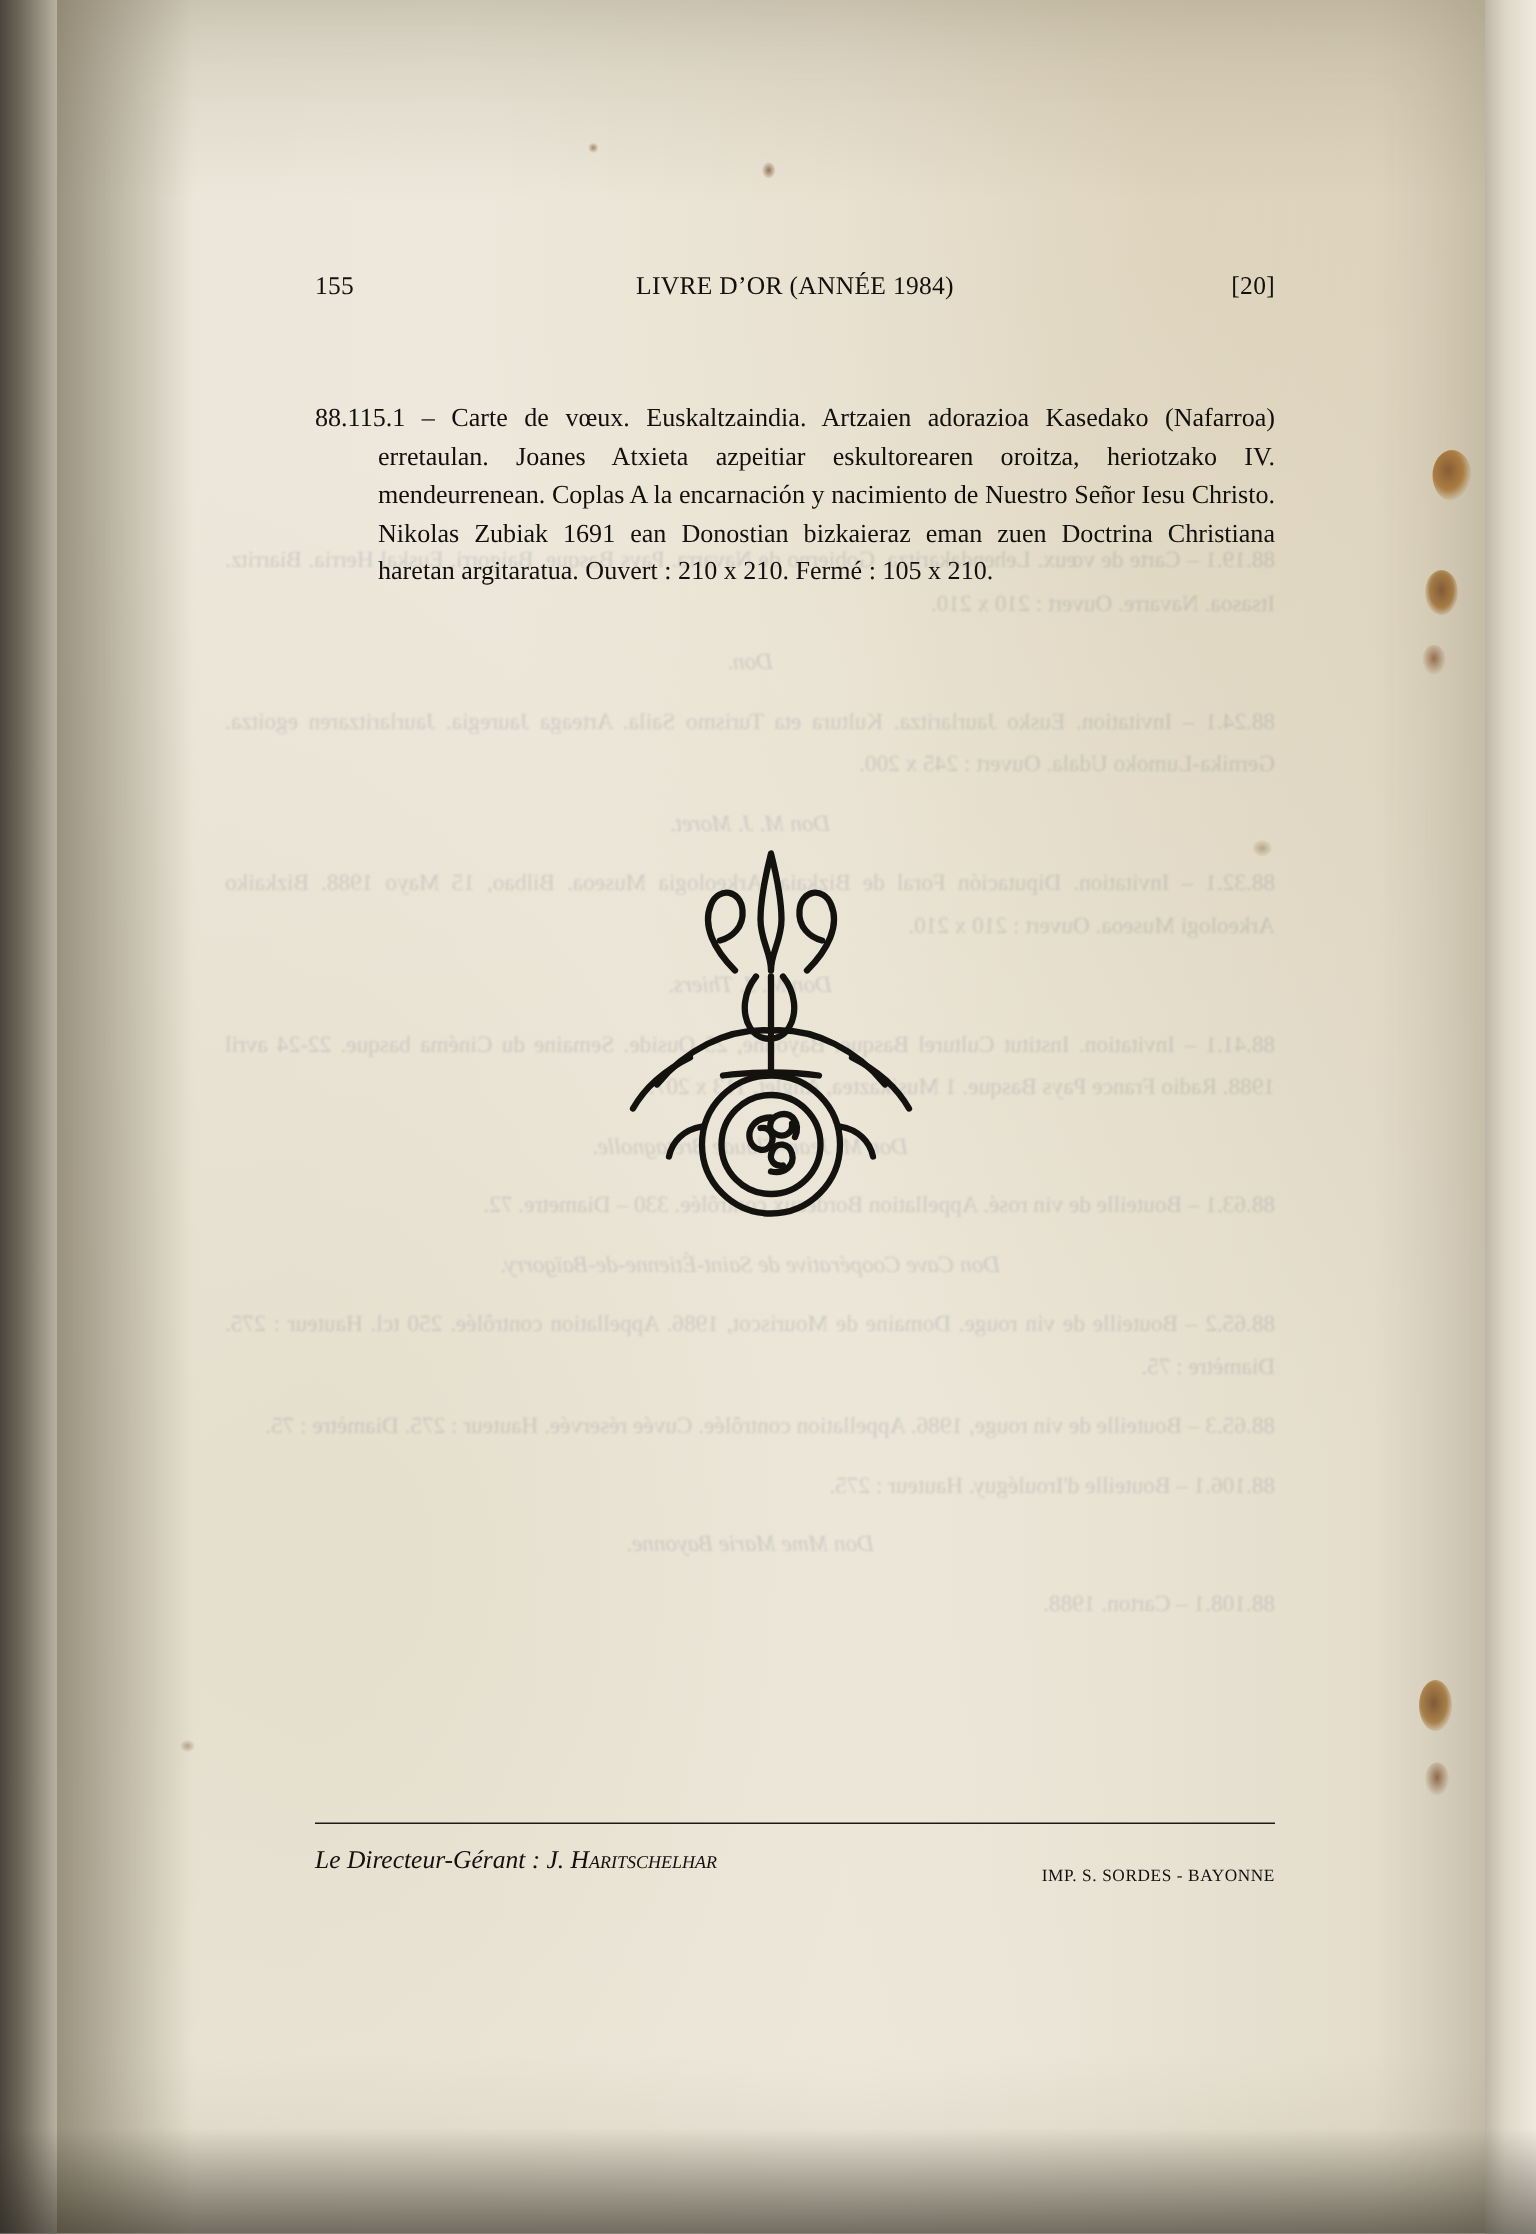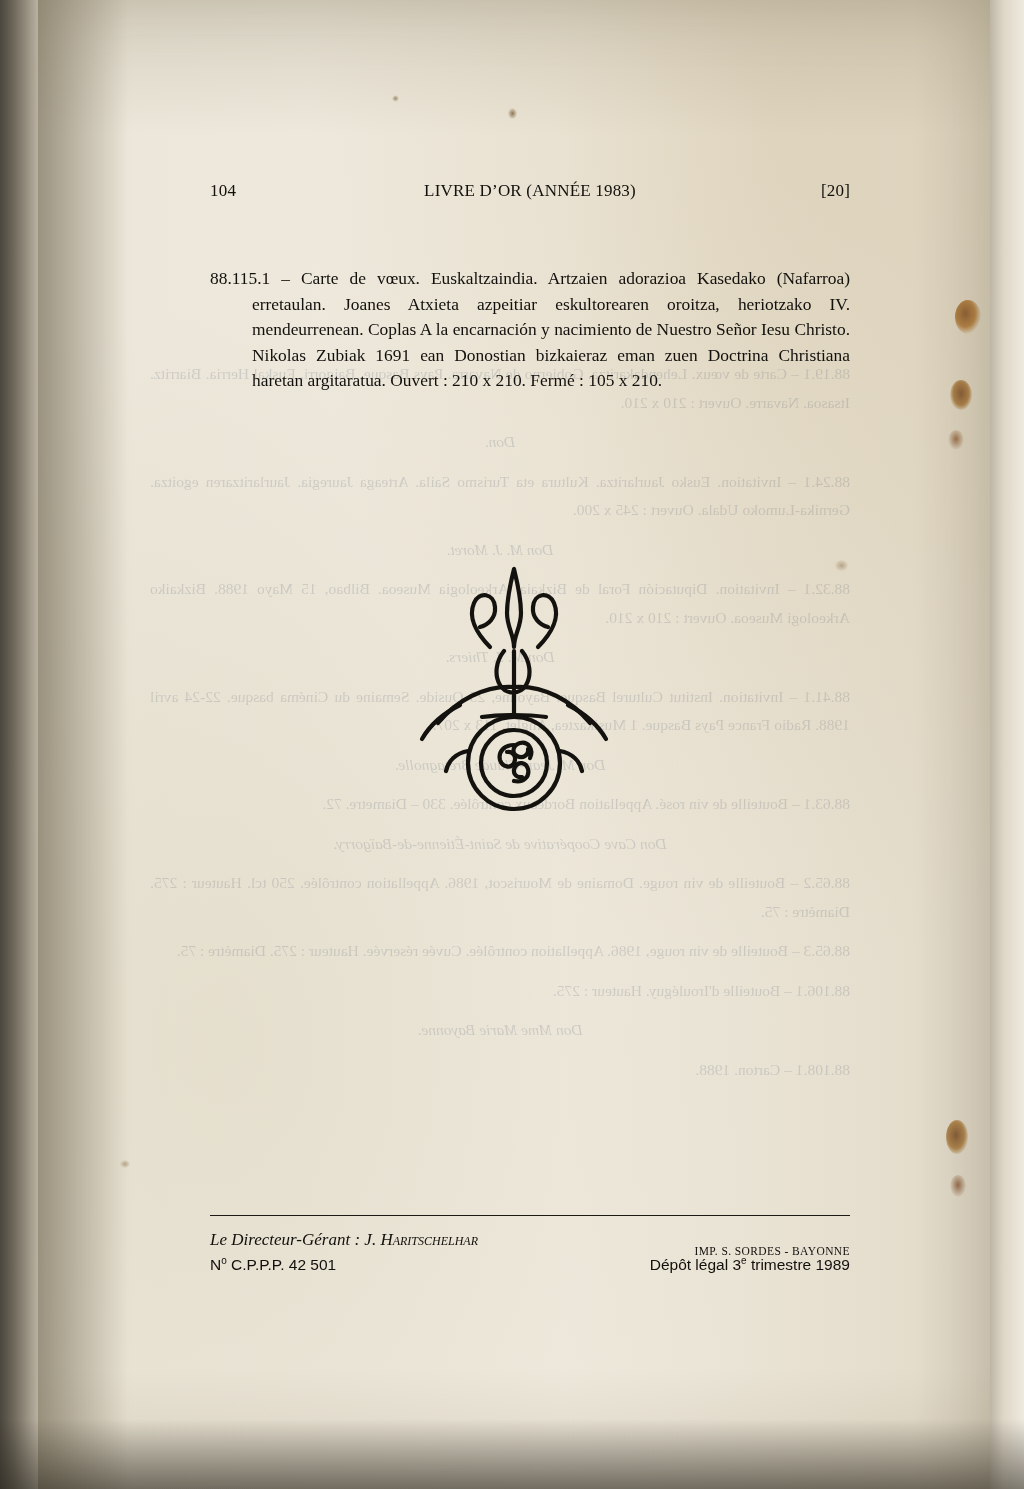--- a/index.html
+++ b/index.html
@@ -240,22 +240,22 @@
     <p>88.65.2 – Bouteille de vin rouge. Domaine de Mouriscot, 1986. Appellation contrôlée. 250 tcl. Hauteur : 275. Diamètre : 75.</p>
     <p>88.65.3 – Bouteille de vin rouge, 1986. Appellation contrôlée. Cuvée réservée. Hauteur : 275. Diamètre : 75.</p>
     <p>88.106.1 – Bouteille d'Irouléguy. Hauteur : 275.</p>
     <p class="ctr">Don Mme Marie Bayonne.</p>
     <p>88.108.1 – Carton. 1988.</p>
   </div>
 
   <div class="content">
 
     <div class="running-head">
-      <span class="folio-left">104</span>
-      <span class="head-title">LIVRE D’OR (ANNÉE 1983)</span>
+      <span class="folio-left">155</span>
+      <span class="head-title">LIVRE D’OR (ANNÉE 1984)</span>
       <span class="folio-right">[20]</span>
     </div>
 
     <div class="entry">
       <span class="cont">88.115.1 – Carte de vœux. Euskaltzaindia. Artzaien adorazioa Kasedako (Nafarroa) erretaulan. Joanes Atxieta azpeitiar eskultorearen oroitza, heriotzako IV. mendeurrenean. Coplas A la encarnación y nacimiento de Nuestro Señor Iesu Christo. Nikolas Zubiak 1691 ean Donostian bizkaieraz eman zuen Doctrina Christiana haretan argitaratua. Ouvert : 210 x 210. Fermé : 105 x 210.</span>
     </div>
 
 
     <div class="device">
       <svg viewBox="0 0 300 260" width="300" height="260" fill="none" stroke="#14120e" stroke-width="4.2" stroke-linecap="round" stroke-linejoin="round">
@@ -288,24 +288,20 @@
         <path d="M196 196 C208 198 216 206 218 216"></path>
       </svg>
     </div>
 
     <div class="rule"></div>
 
     <div class="colophon">
       <div class="colo-row">
         <span class="colo-left"><span>Le Directeur-Gérant : J. </span><span class="smallcaps">Haritschelhar</span></span>
         <span class="colo-right">IMP. S. SORDES - BAYONNE</span>
-      </div>
-      <div class="colo-row2">
-        <span class="left"><span>N</span><sup>o</sup><span> C.P.P.P. 42 501</span></span>
-        <span class="right"><span>Dépôt légal 3</span><sup>e</sup><span> trimestre 1989</span></span>
       </div>
     </div>
 
   </div>
 
   <div class="stain s1"></div>
   <div class="stain s2"></div>
   <div class="stain s3"></div>
   <div class="stain s4"></div>
   <div class="stain s5"></div>

